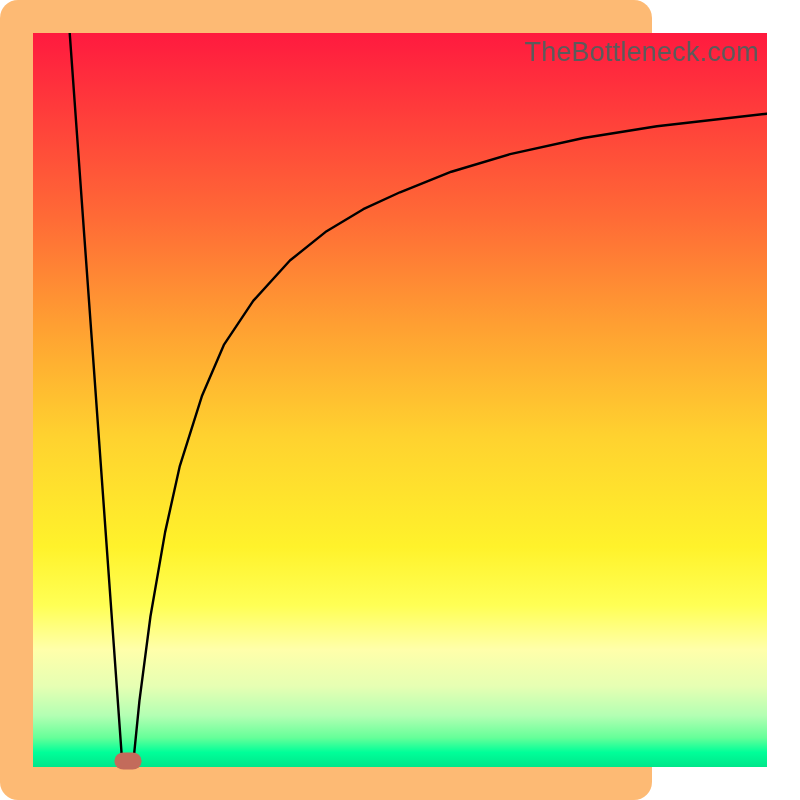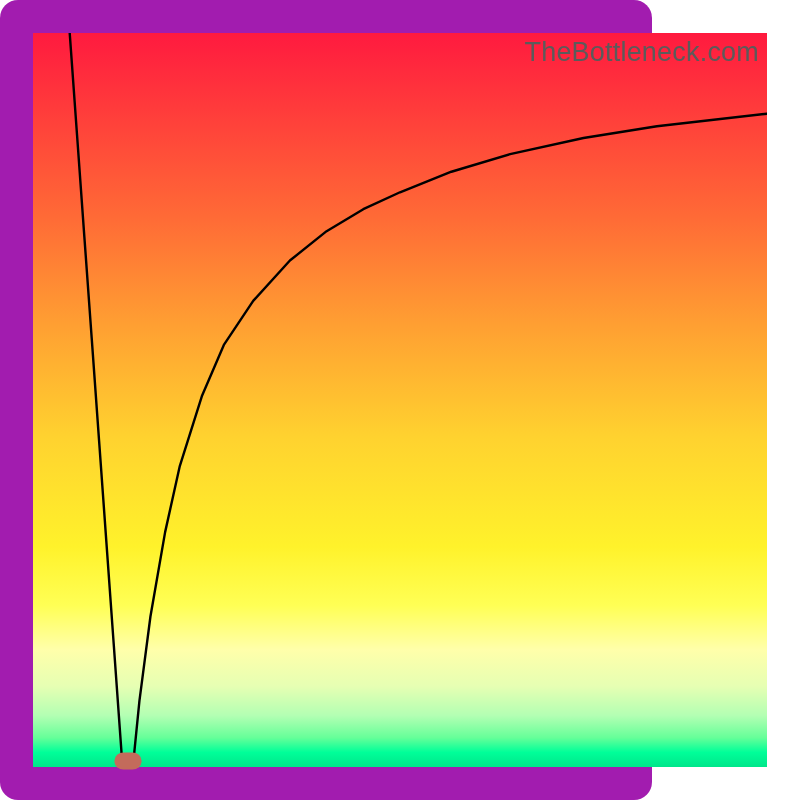--- a/index.html
+++ b/index.html
@@ -6,21 +6,21 @@
     margin: 0;
     padding: 0;
     width: 800px;
     height: 800px;
     overflow: hidden;
     font-family: Arial, Helvetica, sans-serif;
   }
   .outer {
     width: 652px;
     height: 800px;
-    background: #a21caf;
+    background: #fdba74;
     position: relative;
     border-radius: 18px;
   }
   .plot {
     position: absolute;
     left: 33px;
     top: 33px;
     width: 734px;
     height: 734px;
     

